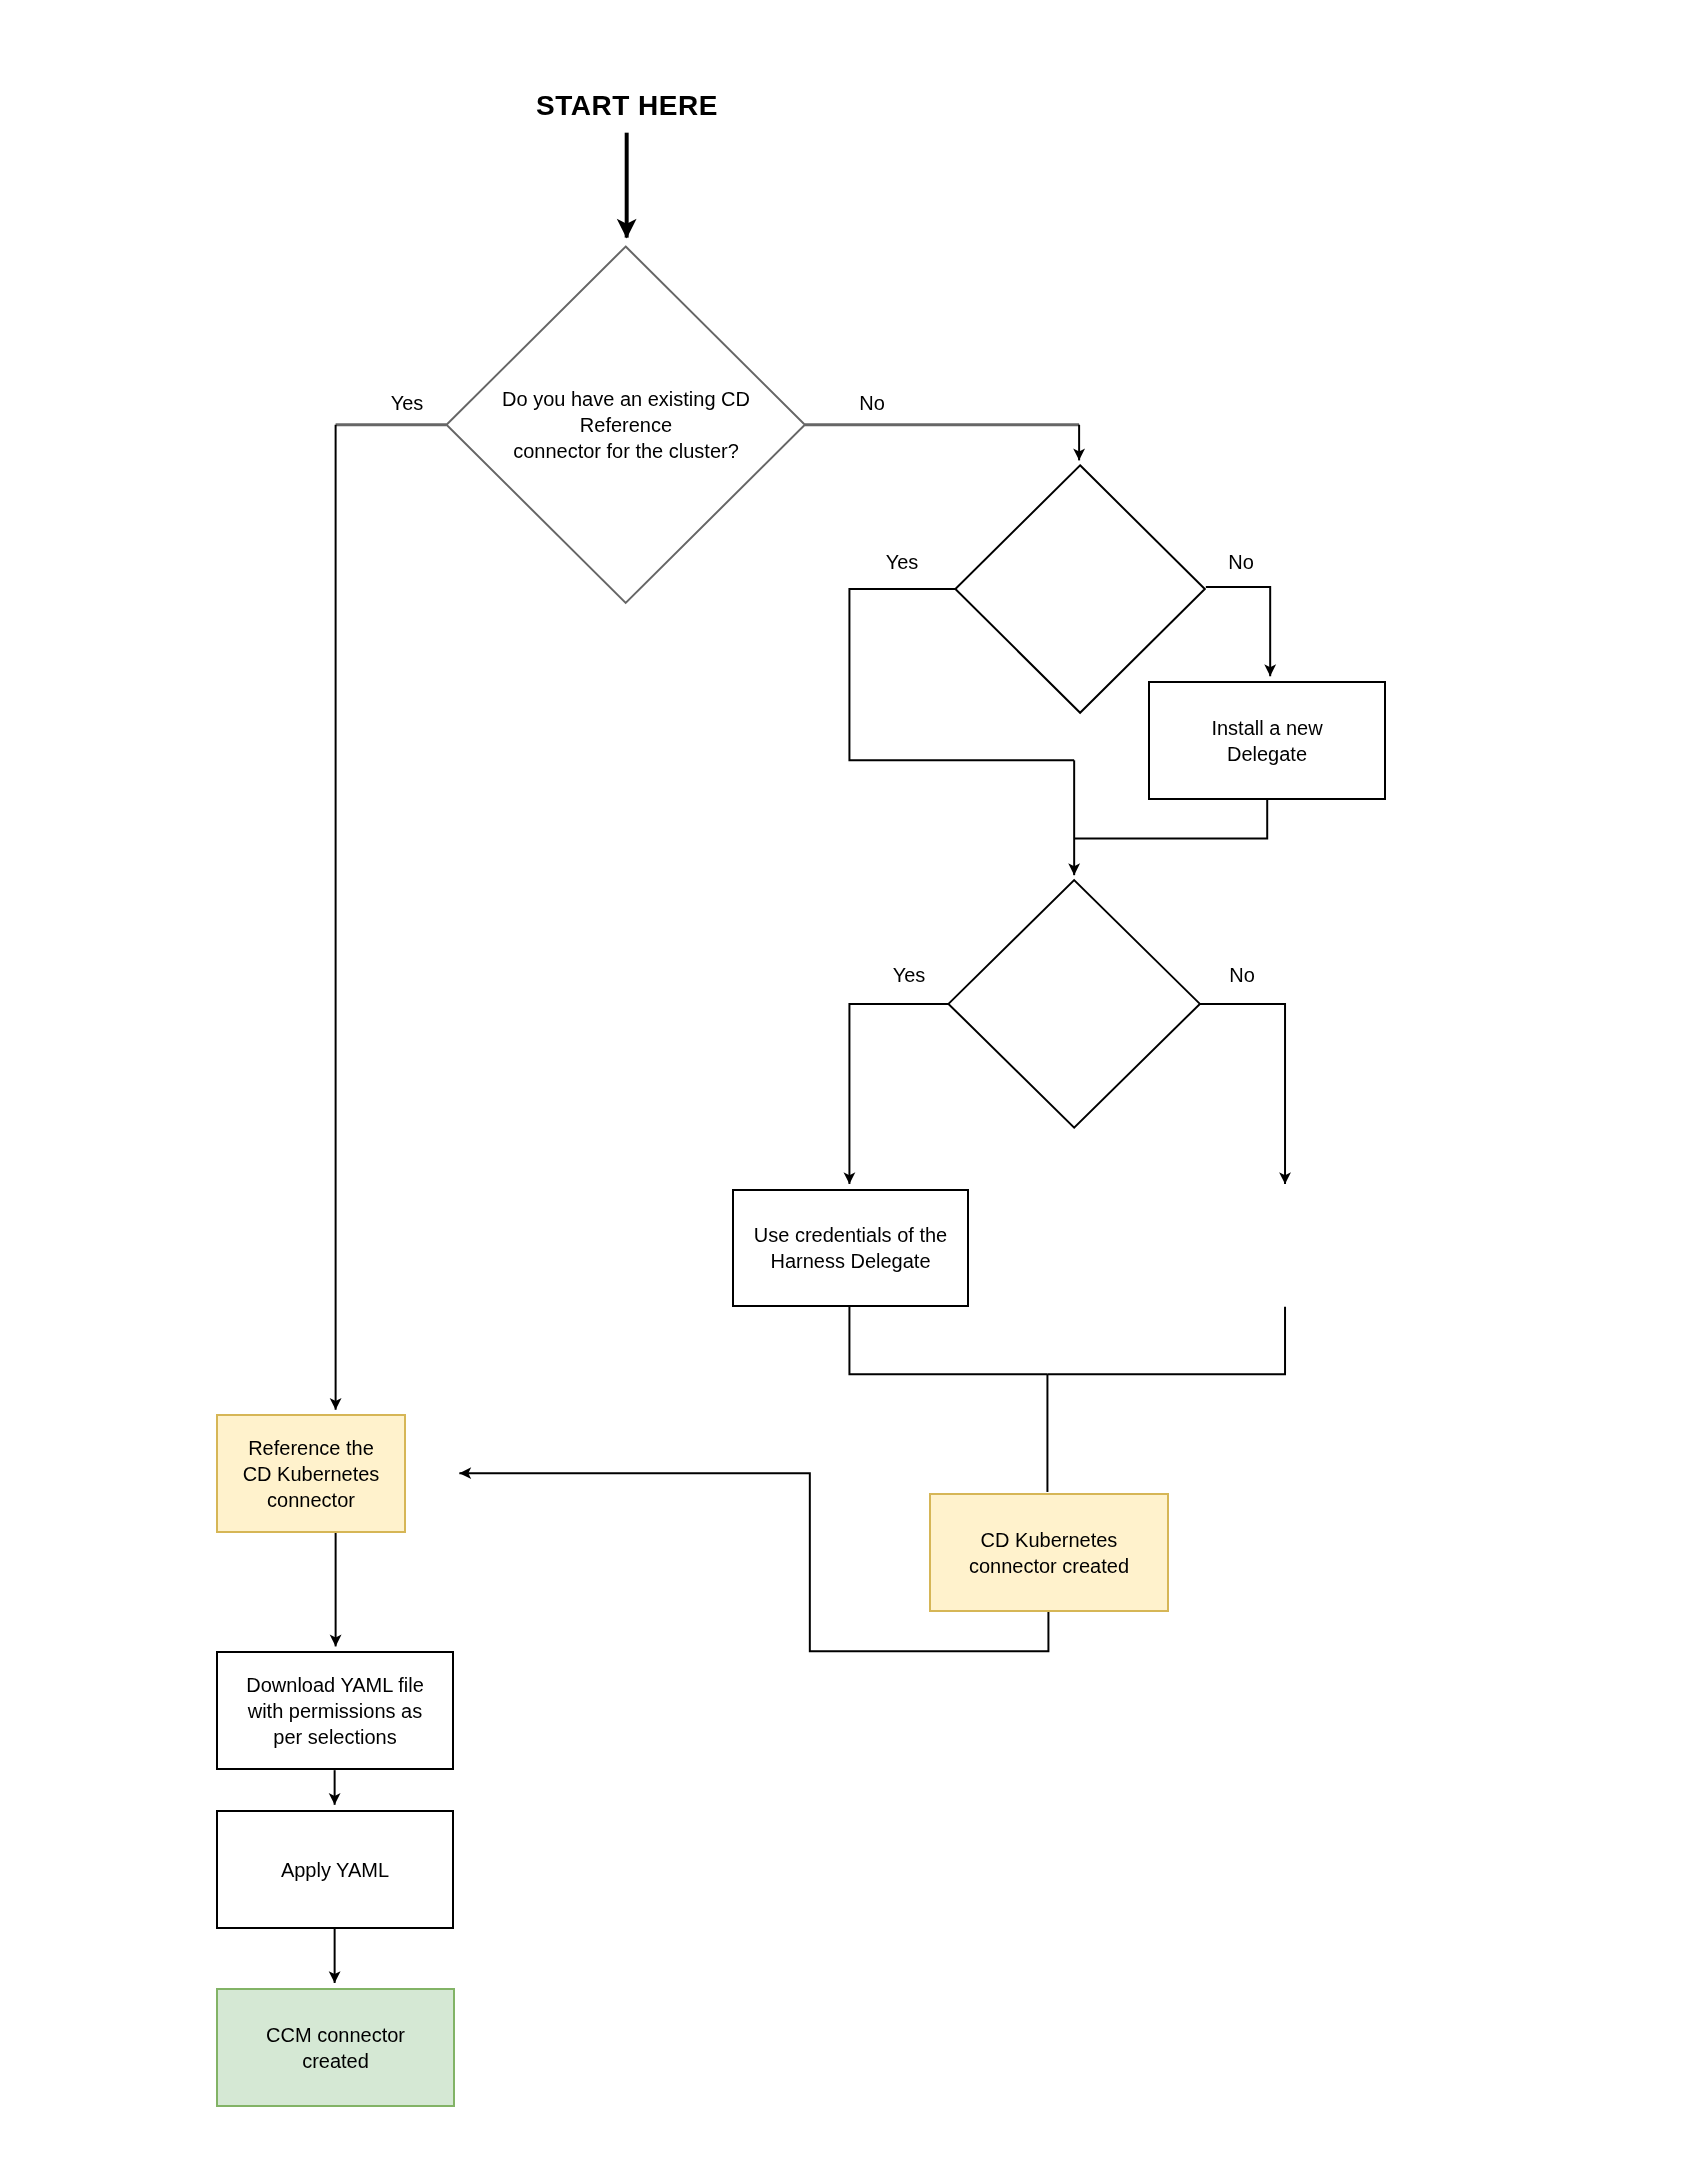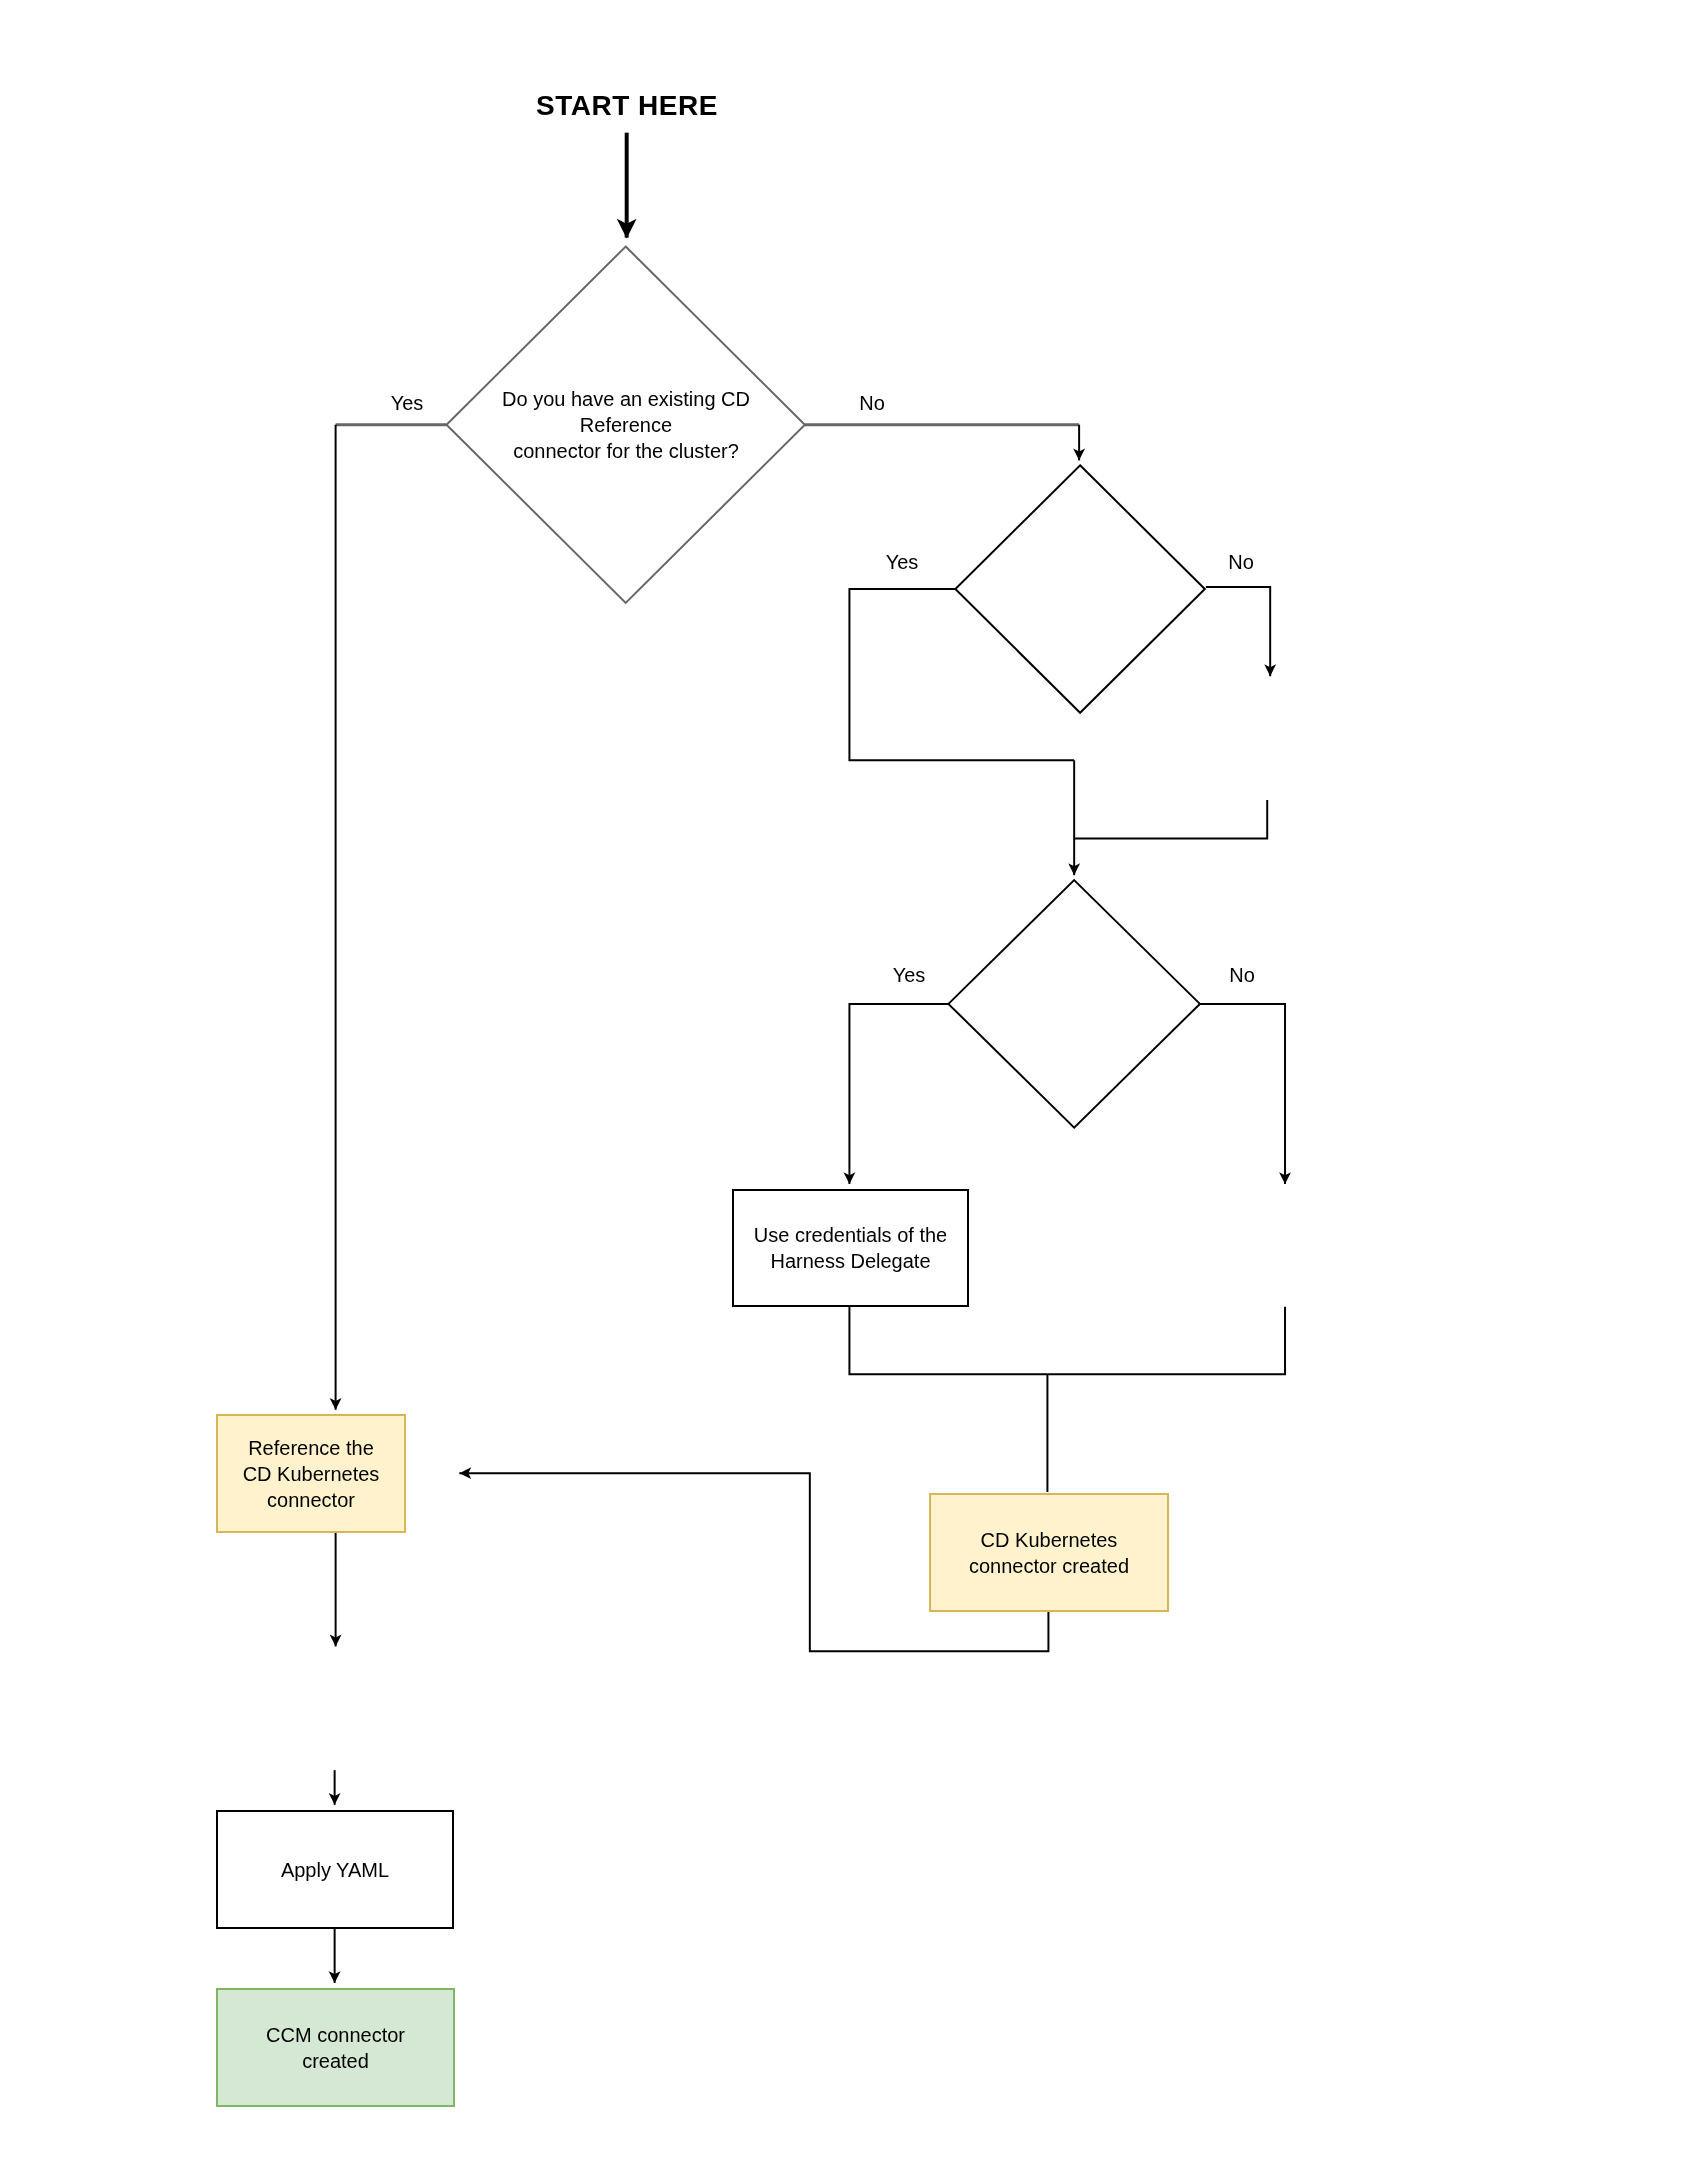--- a/index.html
+++ b/index.html
@@ -110,32 +110,37 @@
 Reference
 connector for the cluster?</div>
 
   <div class="branch-label" style="left:407px; top:403px;">Yes</div>
   <div class="branch-label" style="left:872px; top:403px;">No</div>
   <div class="branch-label" style="left:902px; top:562px;">Yes</div>
   <div class="branch-label" style="left:1241px; top:562px;">No</div>
   <div class="branch-label" style="left:909px; top:975px;">Yes</div>
   <div class="branch-label" style="left:1242px; top:975px;">No</div>
 
+  <div class="node" style="left:1148px; top:681px; width:238px; height:119px;">Install a new
+Delegate</div>
 
   <div class="node" style="left:732px; top:1189px; width:237px; height:118px;">Use credentials of the
 Harness Delegate</div>
 
 
   <div class="node highlight" style="left:929px; top:1493px; width:240px; height:119px;">CD Kubernetes
 connector created</div>
 
   <div class="node highlight" style="left:216px; top:1414px; width:190px; height:119px;">Reference the
 CD Kubernetes
 connector</div>
 
+  <div class="node" style="left:216px; top:1651px; width:238px; height:119px;">Download YAML file
+with permissions as
+per selections</div>
 
   <div class="node" style="left:216px; top:1810px; width:238px; height:119px;">Apply YAML</div>
 
   <div class="node success" style="left:216px; top:1988px; width:239px; height:119px;">CCM connector
 created</div>
 
 </div>
 
 
 </body></html>

